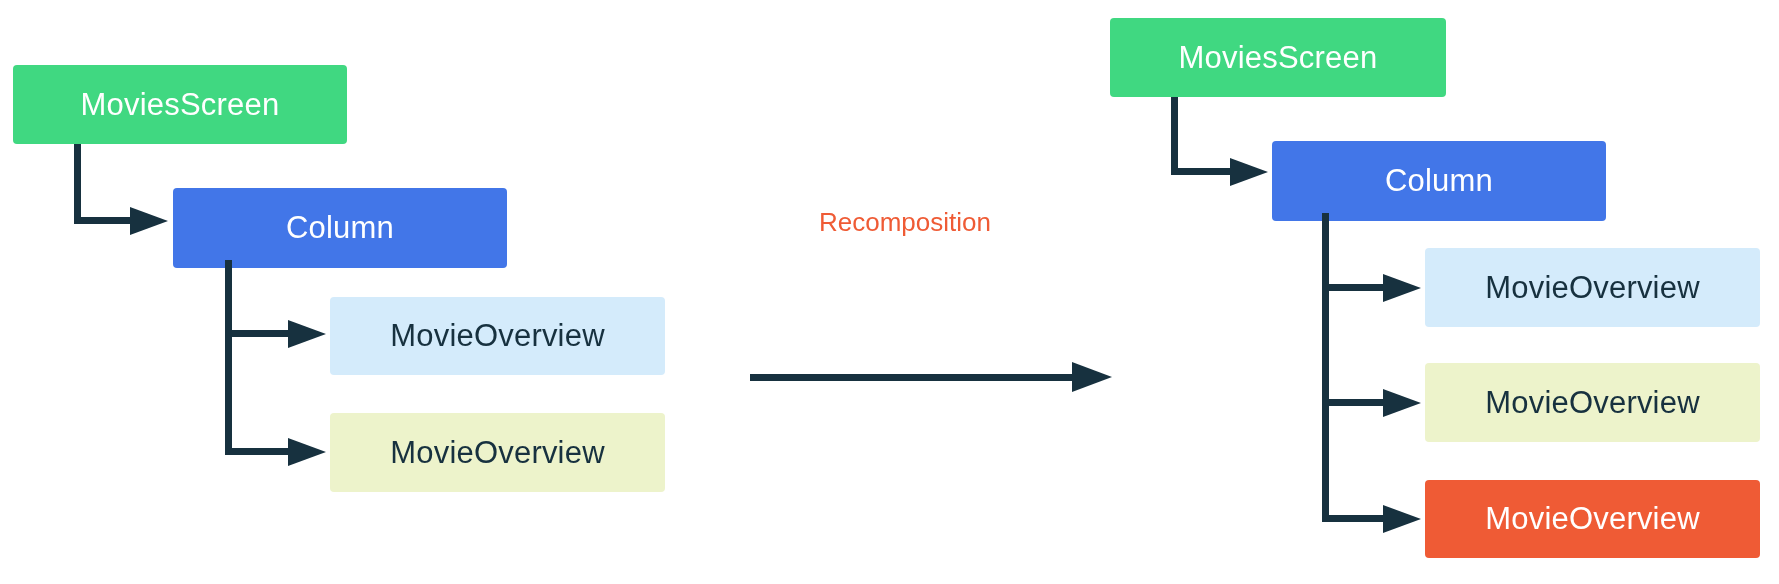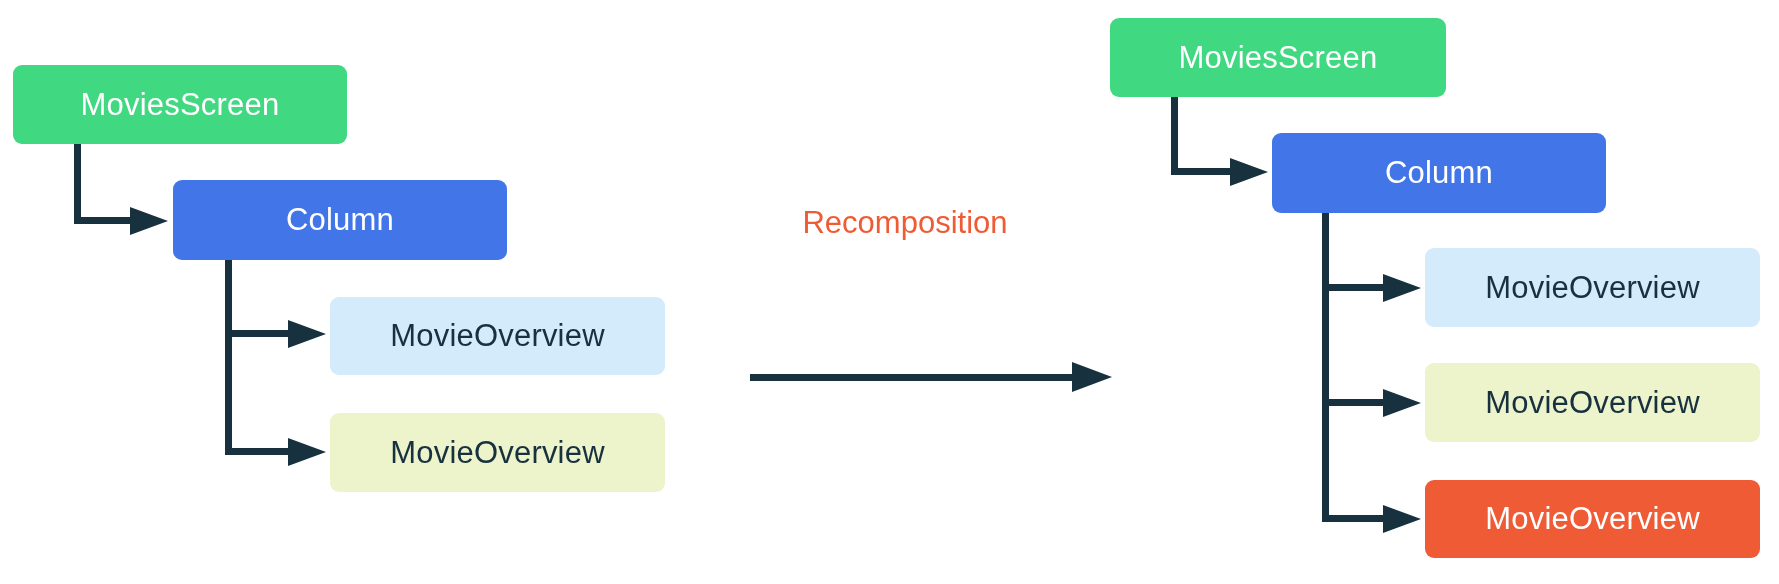--- a/index.html
+++ b/index.html
@@ -15,43 +15,43 @@
   .canvas{
     position:relative;
     width:1779px;height:584px;
     background:#ffffff;
     font-family:"Liberation Sans","DejaVu Sans",sans-serif;
     overflow:hidden;
   }
   .node{
     position:absolute;
     display:flex;align-items:center;justify-content:center;
-    border-radius:9px;
+    border-radius:4px;
     font-size:31px;
     letter-spacing:0.2px;
     white-space:nowrap;
   }
   .node.green{background:var(--green);color:var(--on-dark);}
-  .node.blue{background:var(--blue);color:var(--on-dark);}
+  .node.blue{background:var(--blue);color:var(--on-dark);margin-top:8px;}
   .node.lblue{background:var(--lblue);color:var(--dark);}
   .node.lyellow{background:var(--lyellow);color:var(--dark);}
   .node.orangebox{background:var(--orange);color:var(--on-dark);}
   .line{position:absolute;background:var(--dark);}
   .arrowhead{
     position:absolute;width:0;height:0;
     border-top:14px solid transparent;
     border-bottom:14px solid transparent;
     border-left:38px solid var(--dark);
   }
   .annotation{
     position:absolute;
     left:655px;top:203px;width:500px;
     text-align:center;
     color:var(--orange);
-    font-size:31px;
+    font-size:26px;
     line-height:39px;
   }
   .mid-arrow-line{position:absolute;left:750px;top:374px;width:322px;height:7px;background:var(--dark);}
   .mid-arrowhead{
     position:absolute;left:1072px;top:362px;width:0;height:0;
     border-top:15px solid transparent;
     border-bottom:15px solid transparent;
     border-left:40px solid var(--dark);
   }
 </style>

